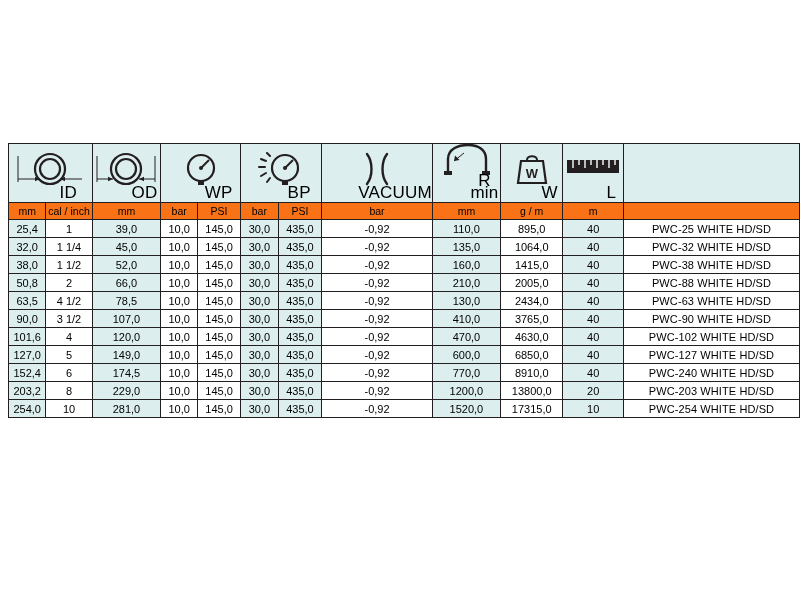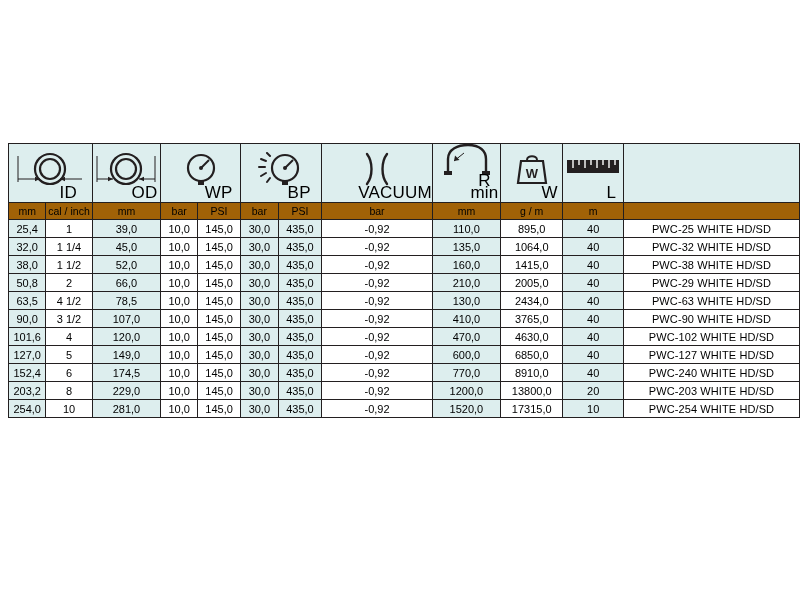--- a/index.html
+++ b/index.html
@@ -55,21 +55,21 @@
   }
   .icon-art {
     height: 36px;
     display: flex;
     align-items: center;
     justify-content: center;
   }
   
   tr.unit-row td {
     height: 16px;
-    background: #a16207;
+    background: #f97316;
     font-size: 10.5px;
   }
   
   tr.data-row td {
     height: 17px;
     font-size: 11px;
   }
   tr.data-row td.tint { background: #ddeeee; }
   tr.data-row td.white { background: #ffffff; }
   td.name {
@@ -291,21 +291,21 @@
         <td class="white">2</td>
         <td class="tint">66,0</td>
         <td class="white">10,0</td>
         <td class="white">145,0</td>
         <td class="tint">30,0</td>
         <td class="tint">435,0</td>
         <td class="white">-0,92</td>
         <td class="tint">210,0</td>
         <td class="white">2005,0</td>
         <td class="tint">40</td>
-        <td class="name">PWC-29 WHITE HD/SD</td>
+        <td class="name">PWC-88 WHITE HD/SD</td>
       </tr>
       <tr class="data-row">
         <td class="tint">63,5</td>
         <td class="white">4 1/2</td>
         <td class="tint">78,5</td>
         <td class="white">10,0</td>
         <td class="white">145,0</td>
         <td class="tint">30,0</td>
         <td class="tint">435,0</td>
         <td class="white">-0,92</td>

